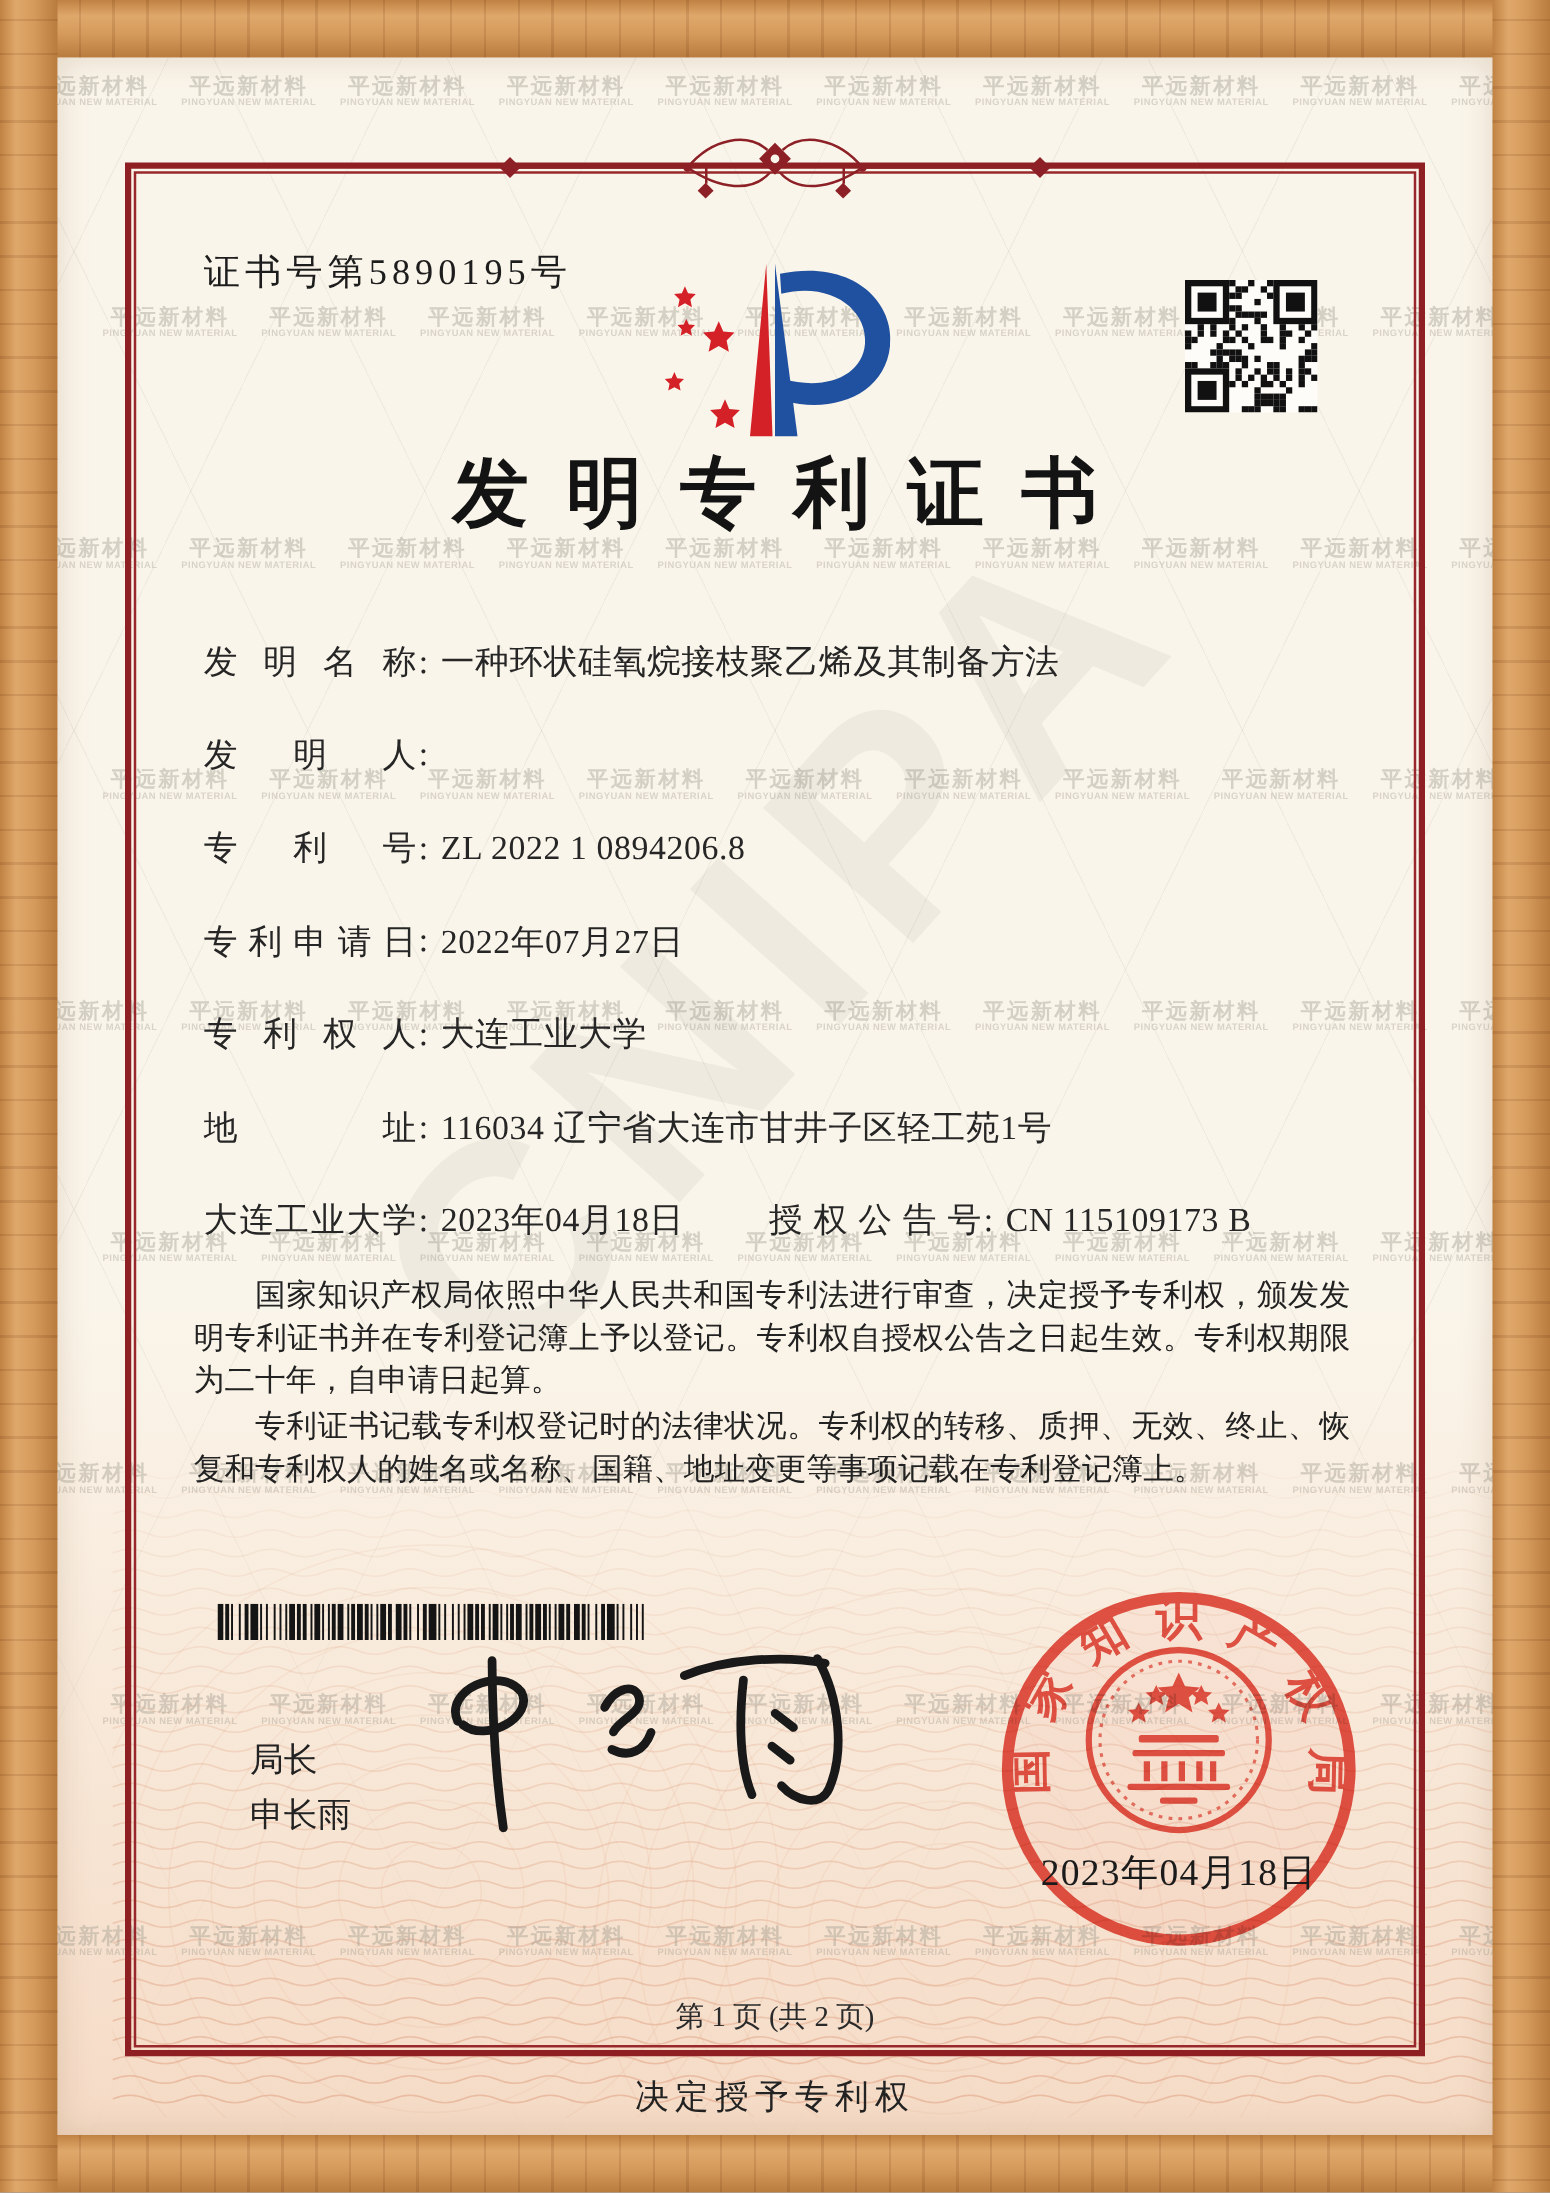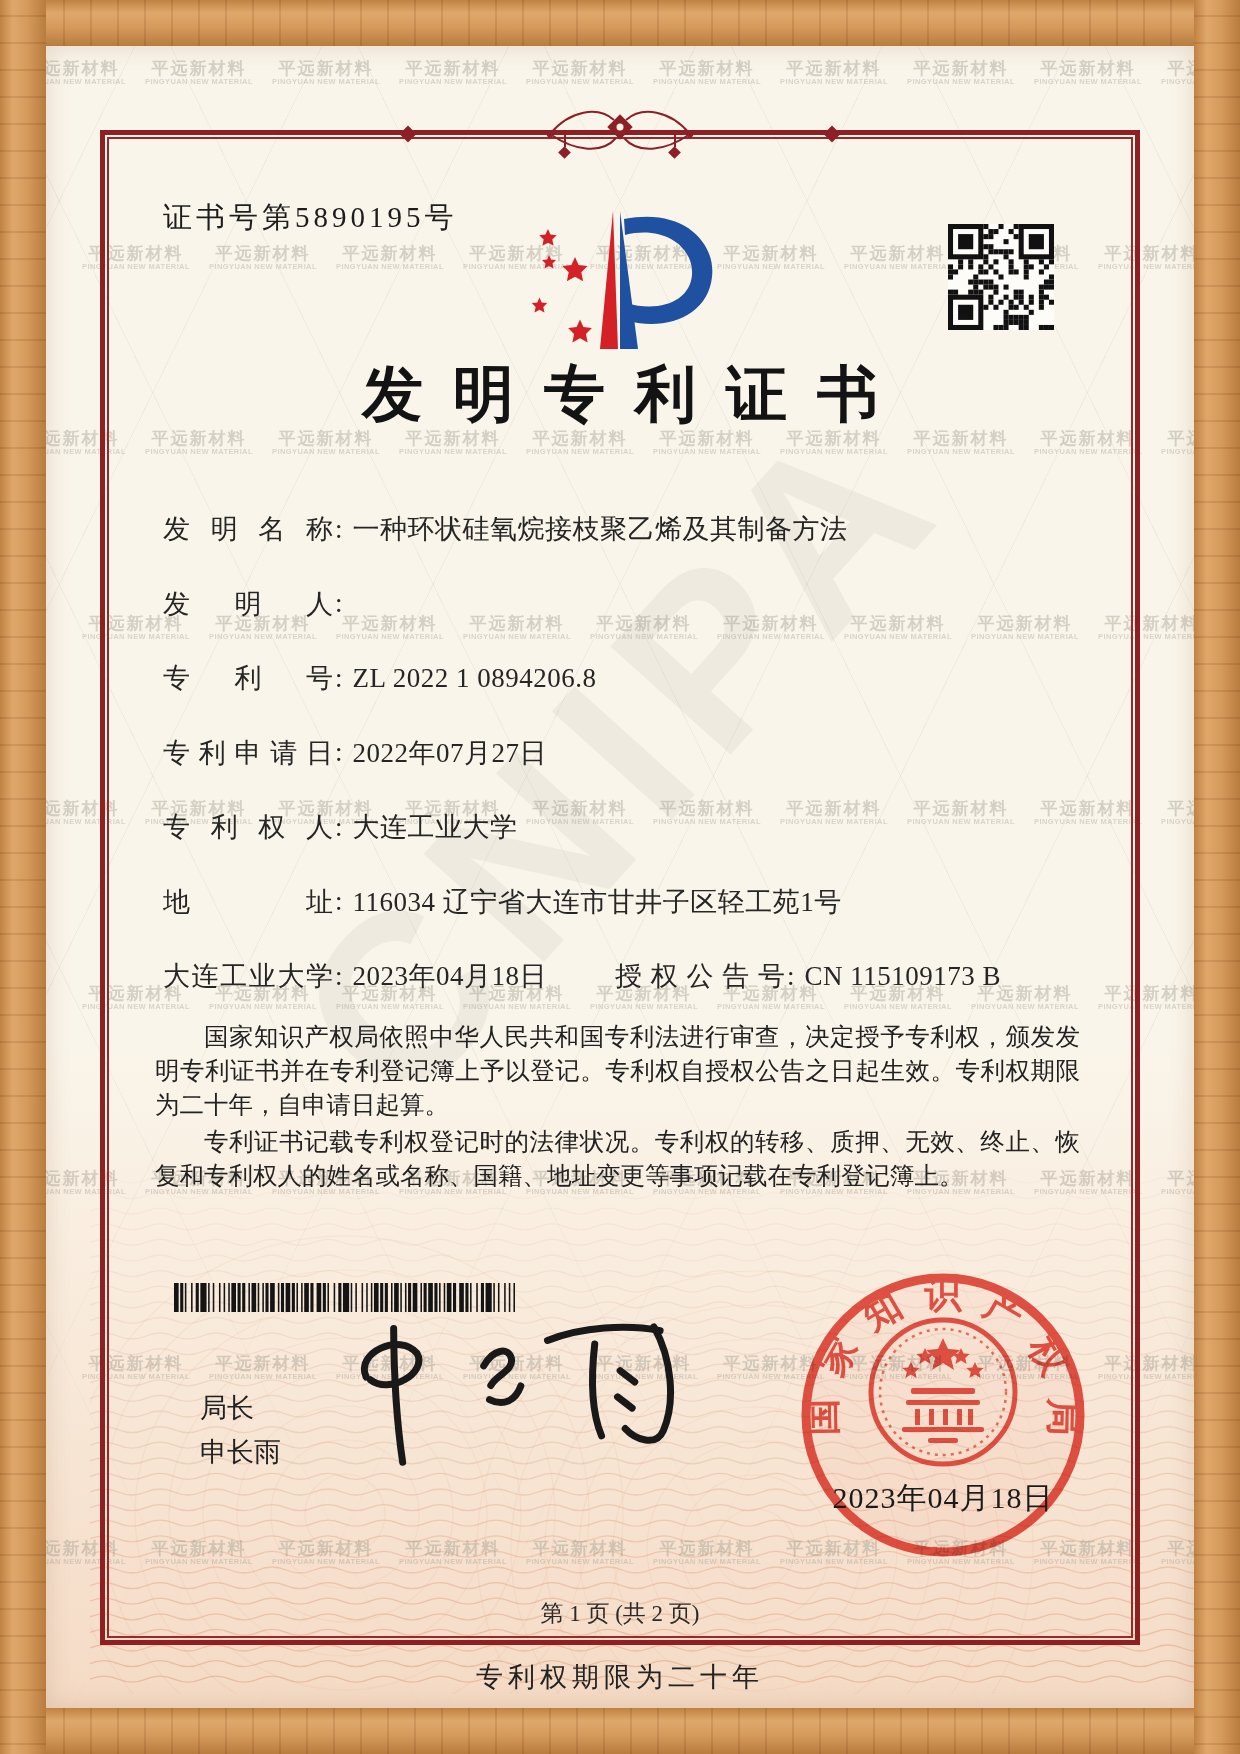--- a/index.html
+++ b/index.html
@@ -816,14 +816,14 @@
         <rect x="145" y="139" width="5" height="16"></rect>
           <rect x="159" y="139" width="5" height="16"></rect>
         <rect x="170" y="139" width="5" height="16"></rect>
         <rect x="104" y="157" width="82" height="5" rx="2"></rect>
         <rect x="130" y="168" width="30" height="5" rx="2"></rect>
       </g>
     </g>
   </svg>
 
   <div class="abs pageinfo">第 1 页 (共 2 页)</div>
-  <div class="abs footnote">专利权期限为二十年</div>
+  <div class="abs footnote">决定授予专利权</div>
 </div>
 
 </body></html>

